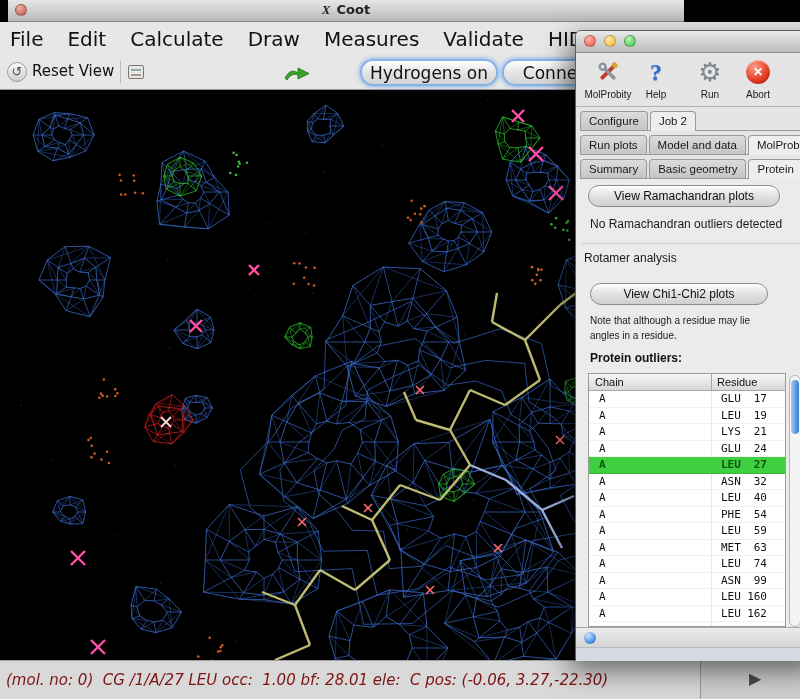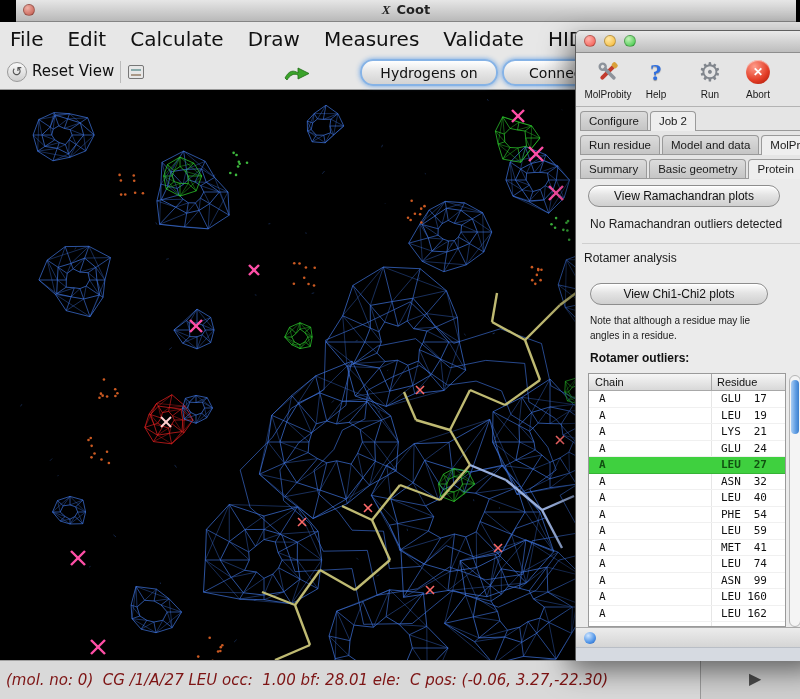--- a/index.html
+++ b/index.html
@@ -1,20 +1,20 @@
 <!DOCTYPE html>
 <html><head>
 <meta charset="utf-8">
 <style>
   * { margin:0; padding:0; box-sizing:border-box; }
   html,body { width:800px; height:699px; overflow:hidden; background:#000; position:relative;
               font-family:"DejaVu Sans","Liberation Sans",sans-serif; cursor:default; }
 
   
-  #titlebar { position:absolute; top:0; left:16px; width:780px; height:22px;
+  #titlebar { position:absolute; top:0; left:8px; width:676px; height:22px;
     background:linear-gradient(#e6e6e6,#b9b9b9); border-bottom:1px solid #848484; z-index:5; }
   .tl { width:12px; height:12px; border-radius:50%; display:inline-block; border:1px solid rgba(0,0,0,.25); }
   #titlebar .tl { position:absolute; left:7px; top:4px; background:radial-gradient(circle at 35% 30%,#f0b0a6,#c05548); }
   #main-title { position:absolute; left:0; right:0; top:2px; text-align:center; font-size:13px;
     font-weight:bold; color:#222; }
   #main-title .xlogo { font-family:"Liberation Serif",serif; font-style:italic; font-weight:bold; margin-right:6px; }
 
   #menubar { position:absolute; top:22px; left:0; width:800px; height:33px; background:#e7e7e7;
     display:flex; align-items:center; gap:24px; padding-left:10px; z-index:4; }
   .menu-item { font-size:20px; color:#111; font-weight:500; white-space:nowrap; }
@@ -26,21 +26,21 @@
     background:linear-gradient(#fafafa,#cfcfcf); border:1px solid #999; text-align:center;
     line-height:18px; font-size:13px; color:#555; }
   #tb-sep { position:absolute; left:120px; top:6px; height:22px; border-left:1px solid #bbb; }
   #dm-icon { position:absolute; left:128px; top:10px; width:16px; height:14px; border:1px solid #777;
     background:linear-gradient(#fff,#cgcgcg,#ccc); border-radius:2px; }
   #dm-icon::before { content:""; position:absolute; left:2px; right:2px; top:3px; border-top:2px solid #8aa; }
   #dm-icon::after  { content:""; position:absolute; left:2px; right:2px; top:8px; border-top:2px solid #a98; }
   #green-arrow { position:absolute; left:284px; top:10px; }
   .aqua-btn { position:absolute; top:4px; height:27px; border-radius:13px;
     background:linear-gradient(#ffffff,#e7e7e7 45%,#d3d3d3); border:2px solid #86b3e6;
-    box-shadow:0 0 5px rgba(100,160,230,.95); font-size:14px; color:#111;
+    box-shadow:0 0 5px rgba(100,160,230,.95); font-size:17px; color:#111;
     display:flex; align-items:center; justify-content:center; padding:0 12px; white-space:nowrap; }
   #hydrogens-btn { left:360px; width:138px; }
   #connect-btn { left:502px; width:112px; }
 
   
   #canvas { position:absolute; top:90px; left:0; width:800px; height:570px; background:#000; z-index:1; }
 
   
   #statusbar { position:absolute; top:660px; left:0; width:800px; height:39px; background:#d9d9d9;
     border-top:1px solid #a0a0a0; z-index:6;font-style:italic; }
@@ -1548,39 +1548,39 @@
       <div class="dtb-item">
         <div class="dtb-label"></div>
       </div>
     </div>
 
   <div id="tabs1" class="tabrow">
       <span class="tab">Configure</span>
       <span class="tab active">Job 2</span>
     </div>
   <div id="tabs2" class="tabrow">
-      <span class="tab">Run residue</span>
+      <span class="tab">Run plots</span>
       <span class="tab">Model and data</span>
       <span class="tab active">MolProbity</span>
     </div>
   <div id="tabs3" class="tabrow">
       <span class="tab">Summary</span>
       <span class="tab">Basic geometry</span>
       <span class="tab active">Protein</span>
     </div>
 
   <div id="dcontent">
     <div id="rama-btn" class="pill">View Ramachandran plots</div>
     <div id="rama-status">No Ramachandran outliers detected</div>
     <div id="rot-sep"></div>
     <div id="rot-title">Rotamer analysis</div>
     <div id="chi-btn" class="pill">View Chi1-Chi2 plots</div>
     <div id="note1" class="note">Note that although a residue may lie</div>
     <div id="note2" class="note">angles in a residue.</div>
-    <div id="outliers-label">Rotamer outliers:</div>
+    <div id="outliers-label">Protein outliers:</div>
 
     <div id="rot-table">
       <div id="rot-thead">
         <span class="h1">Chain</span>
         <span class="hdiv"></span>
         <span class="h2">Residue</span>
       </div>
       <div id="rot-rows">
           <div class="trow">
             <span class="c1">A</span>
@@ -1623,21 +1623,21 @@
             <span class="c3">54</span>
           </div>
           <div class="trow">
             <span class="c1">A</span>
             <span class="c2">LEU</span>
             <span class="c3">59</span>
           </div>
           <div class="trow">
             <span class="c1">A</span>
             <span class="c2">MET</span>
-            <span class="c3">41</span>
+            <span class="c3">63</span>
           </div>
           <div class="trow">
             <span class="c1">A</span>
             <span class="c2">LEU</span>
             <span class="c3">74</span>
           </div>
           <div class="trow">
             <span class="c1">A</span>
             <span class="c2">ASN</span>
             <span class="c3">99</span>

